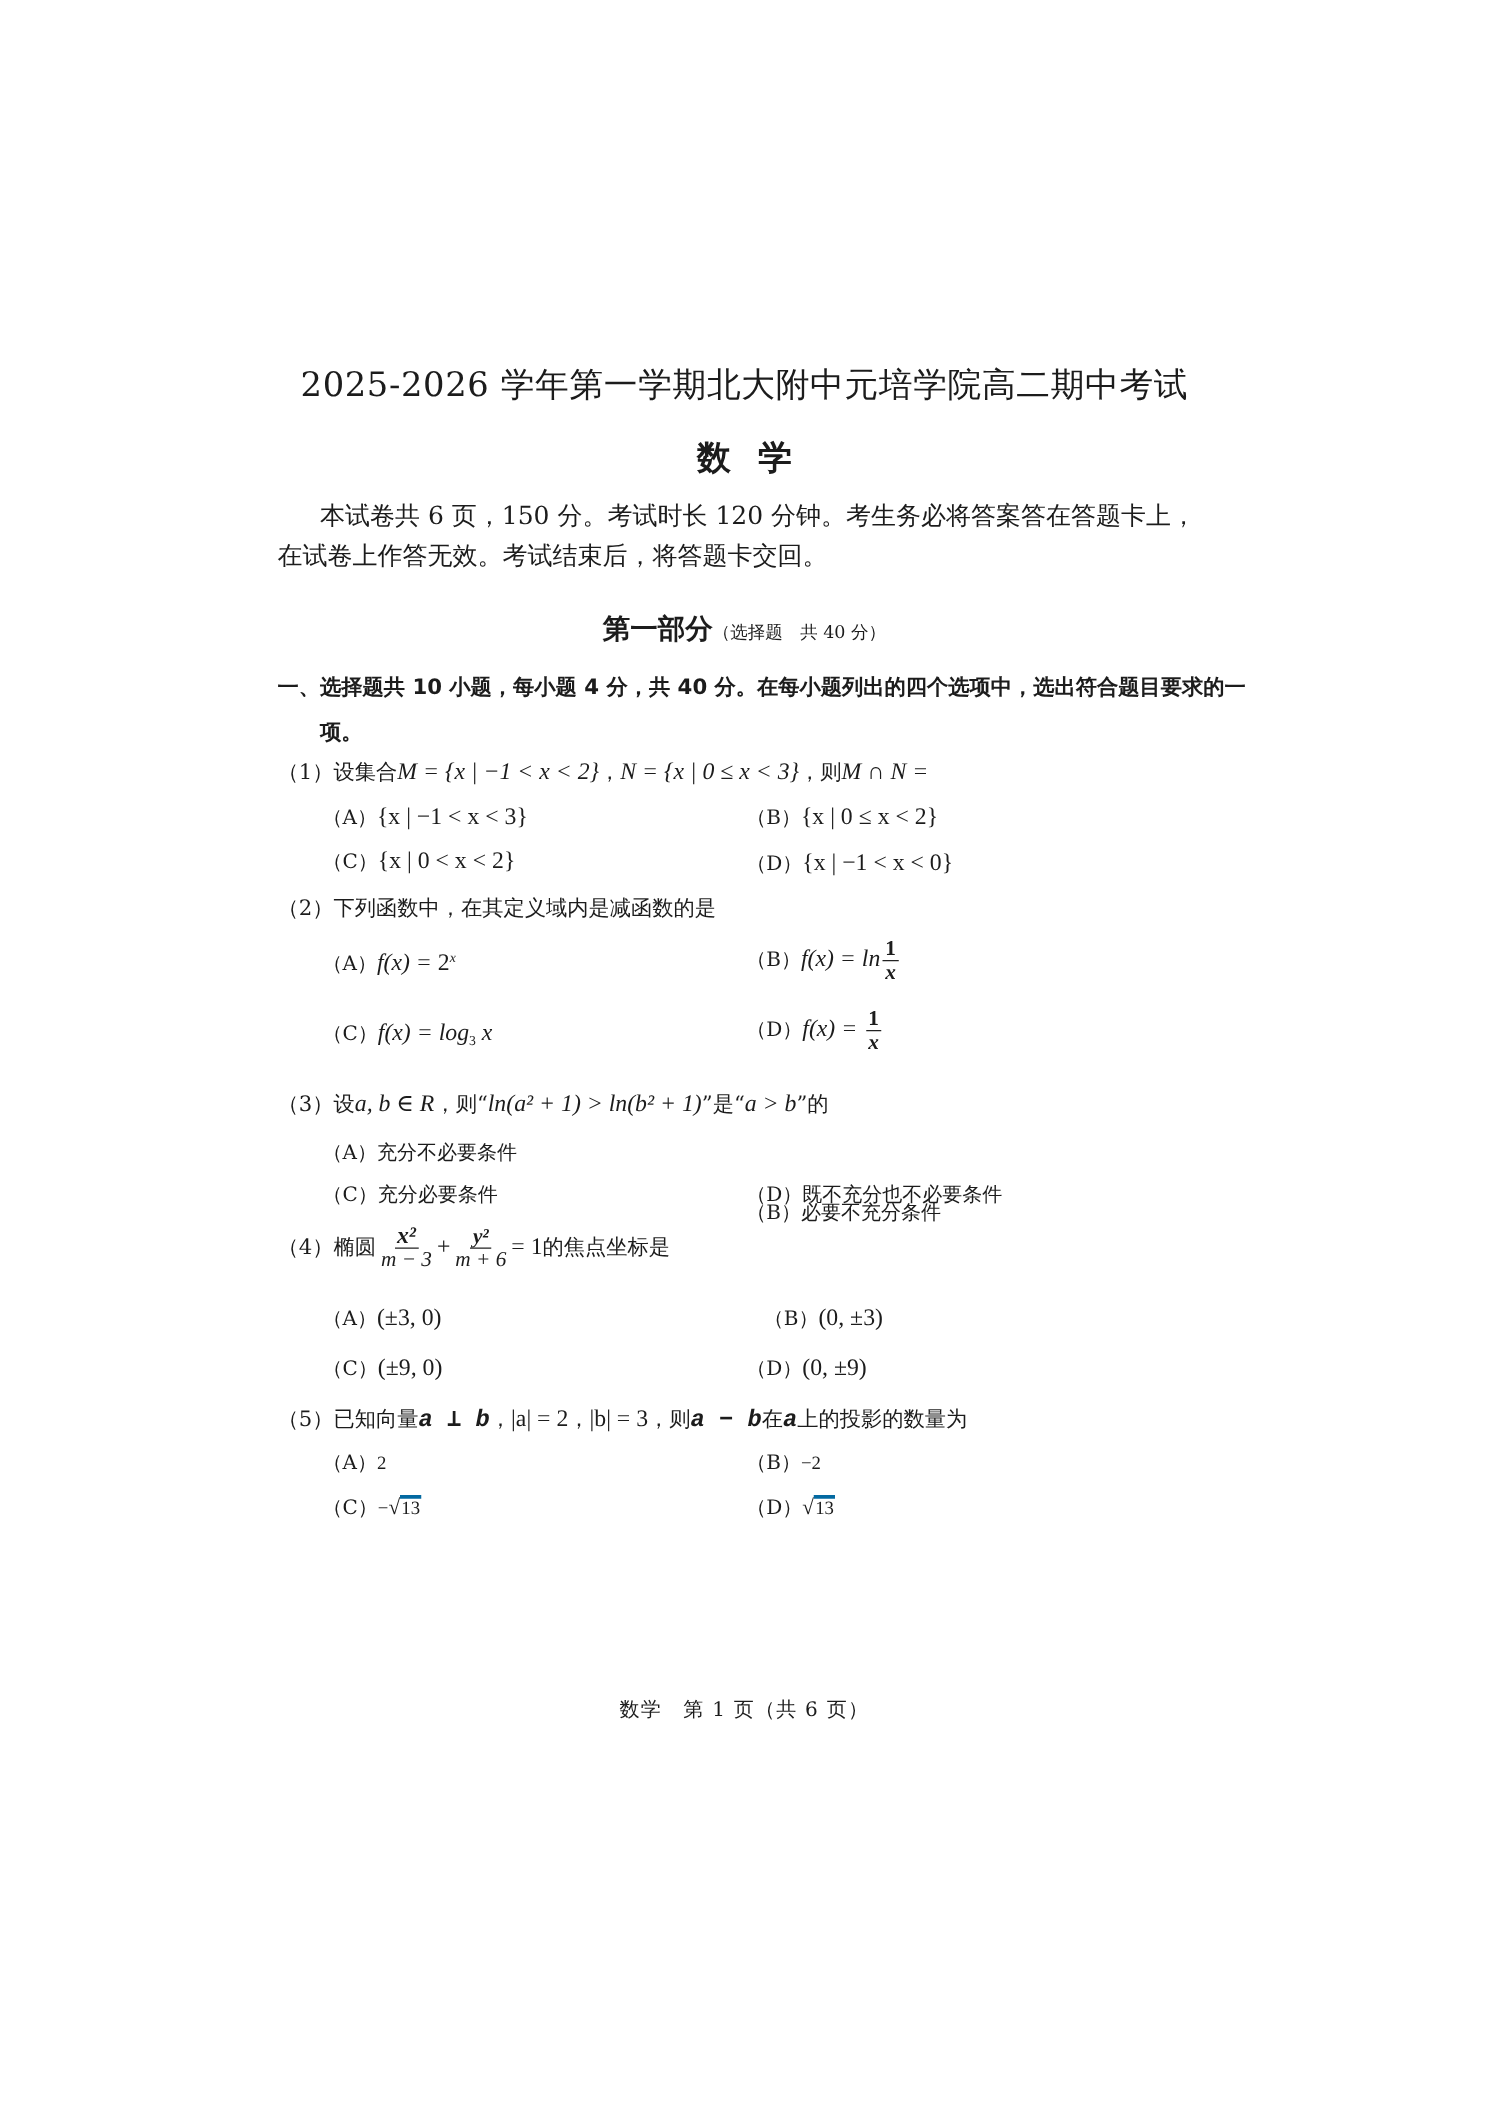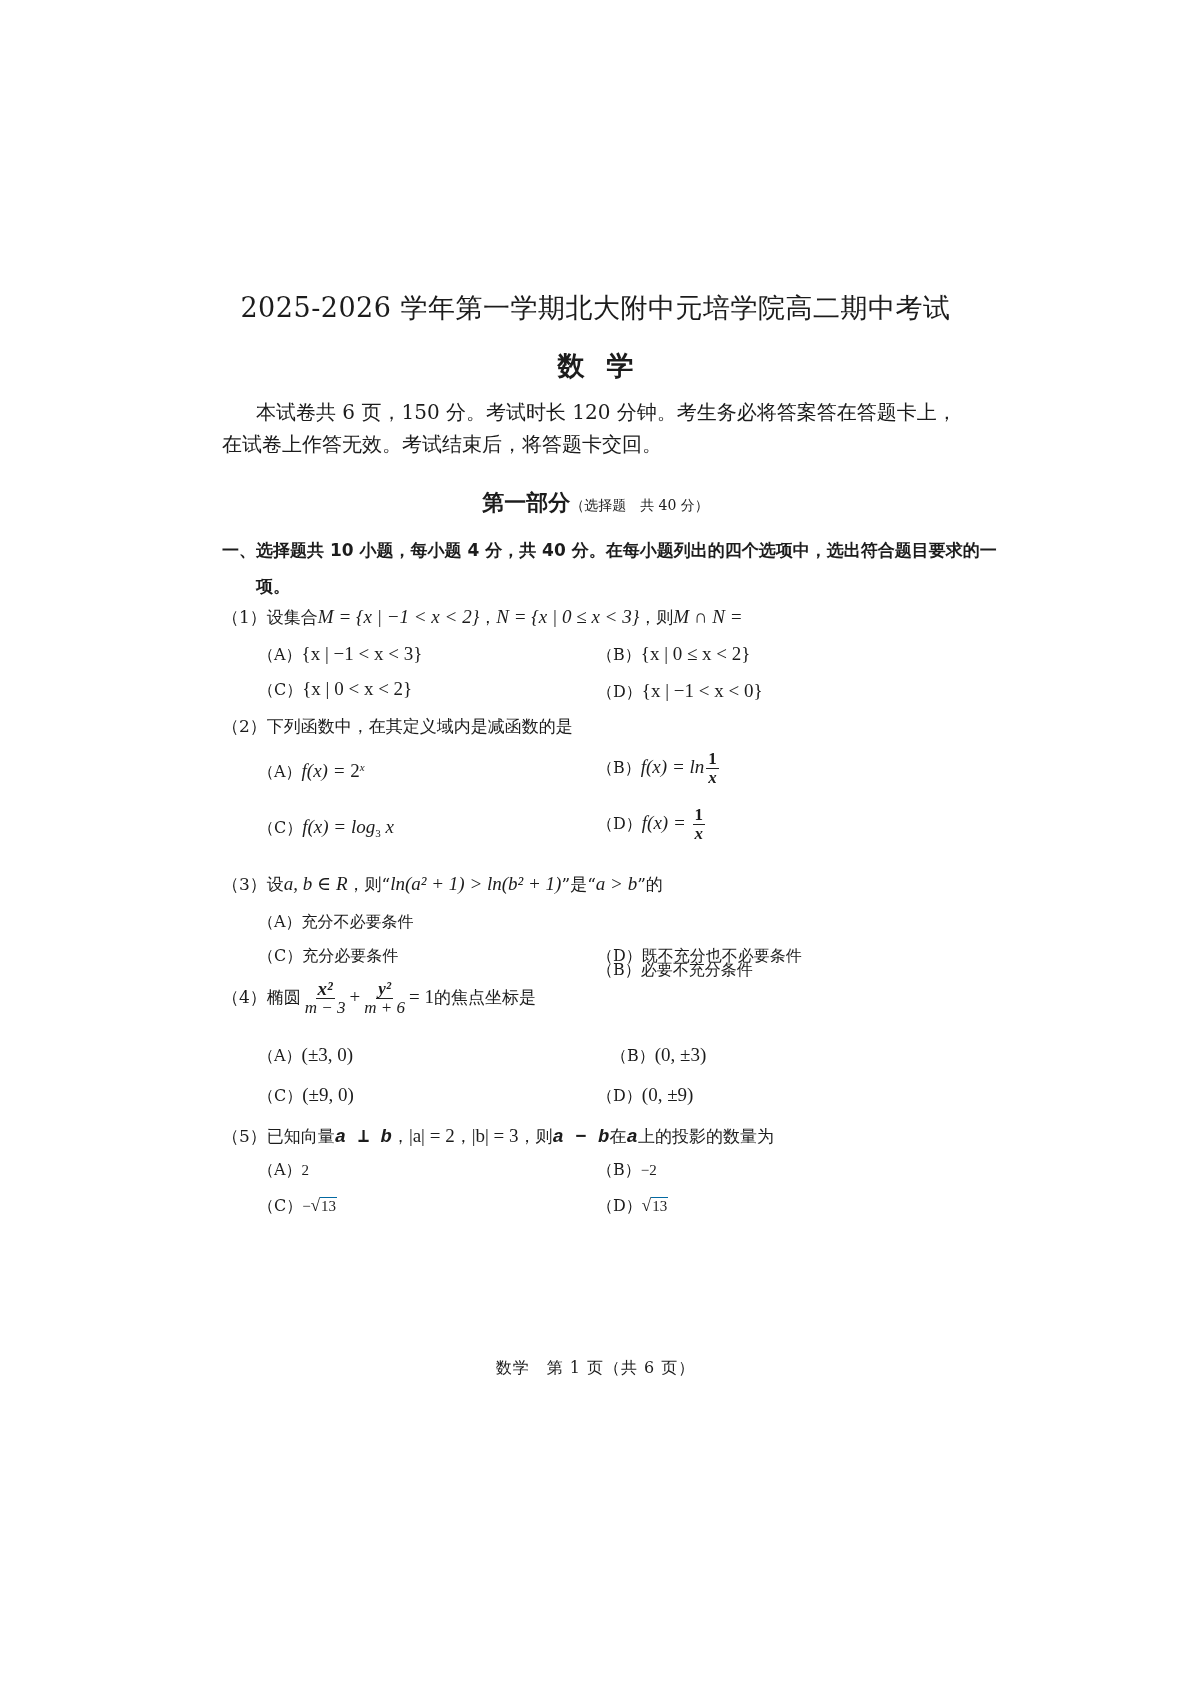--- a/index.html
+++ b/index.html
@@ -17,21 +17,21 @@
   .section { left: 222px; width: 752px; top: 532px; font-size: 17px; line-height: 36px; white-space: normal; font-weight: bold; padding-left: 34px; text-indent: -34px; font-family: "DejaVu Sans", "Liberation Sans", sans-serif; }
   .q { font-size: 17px; }
   .opt { font-size: 16px; }
   .m { font-family: "Liberation Serif", "DejaVu Serif", serif; font-style: italic; font-size: 19px; }
   .mr { font-family: "Liberation Serif", "DejaVu Serif", serif; font-size: 19px; }
   .bi { font-family: Liberation Mono, monospace; font-style: italic; font-weight: bold; font-size: 19px; }
   .frac { display: inline-flex; flex-direction: column; align-items: center; vertical-align: middle; font-family: "Liberation Serif", serif; font-size: 17px; line-height: 18px; margin: 0 2px; }
   .frac .num { border-bottom: 1px solid #222; padding: 0 2px; }
   .frac .den { padding: 0 2px; }
   .frac.bold { font-weight: bold; }
-  .sqrt { border-top: 1px solid #0369a1; padding: 0 1px; }
+  .sqrt { border-top: 3px solid #0369a1; padding: 0 1px; }
   .footer { left: 0; width: 1191px; top: 1358px; text-align: center; font-size: 16px; letter-spacing: 1px; }
 </style>
 </head>
 <body>
 
 <div class="abs title">2025-2026 学年第一学期北大附中元培学院高二期中考试</div>
 <div class="abs subject">数学</div>
 <div class="abs intro">本试卷共 6 页，150 分。考试时长 120 分钟。考生务必将答案答在答题卡上，在试卷上作答无效。考试结束后，将答题卡交回。</div>
 
 <div class="abs part-title">

